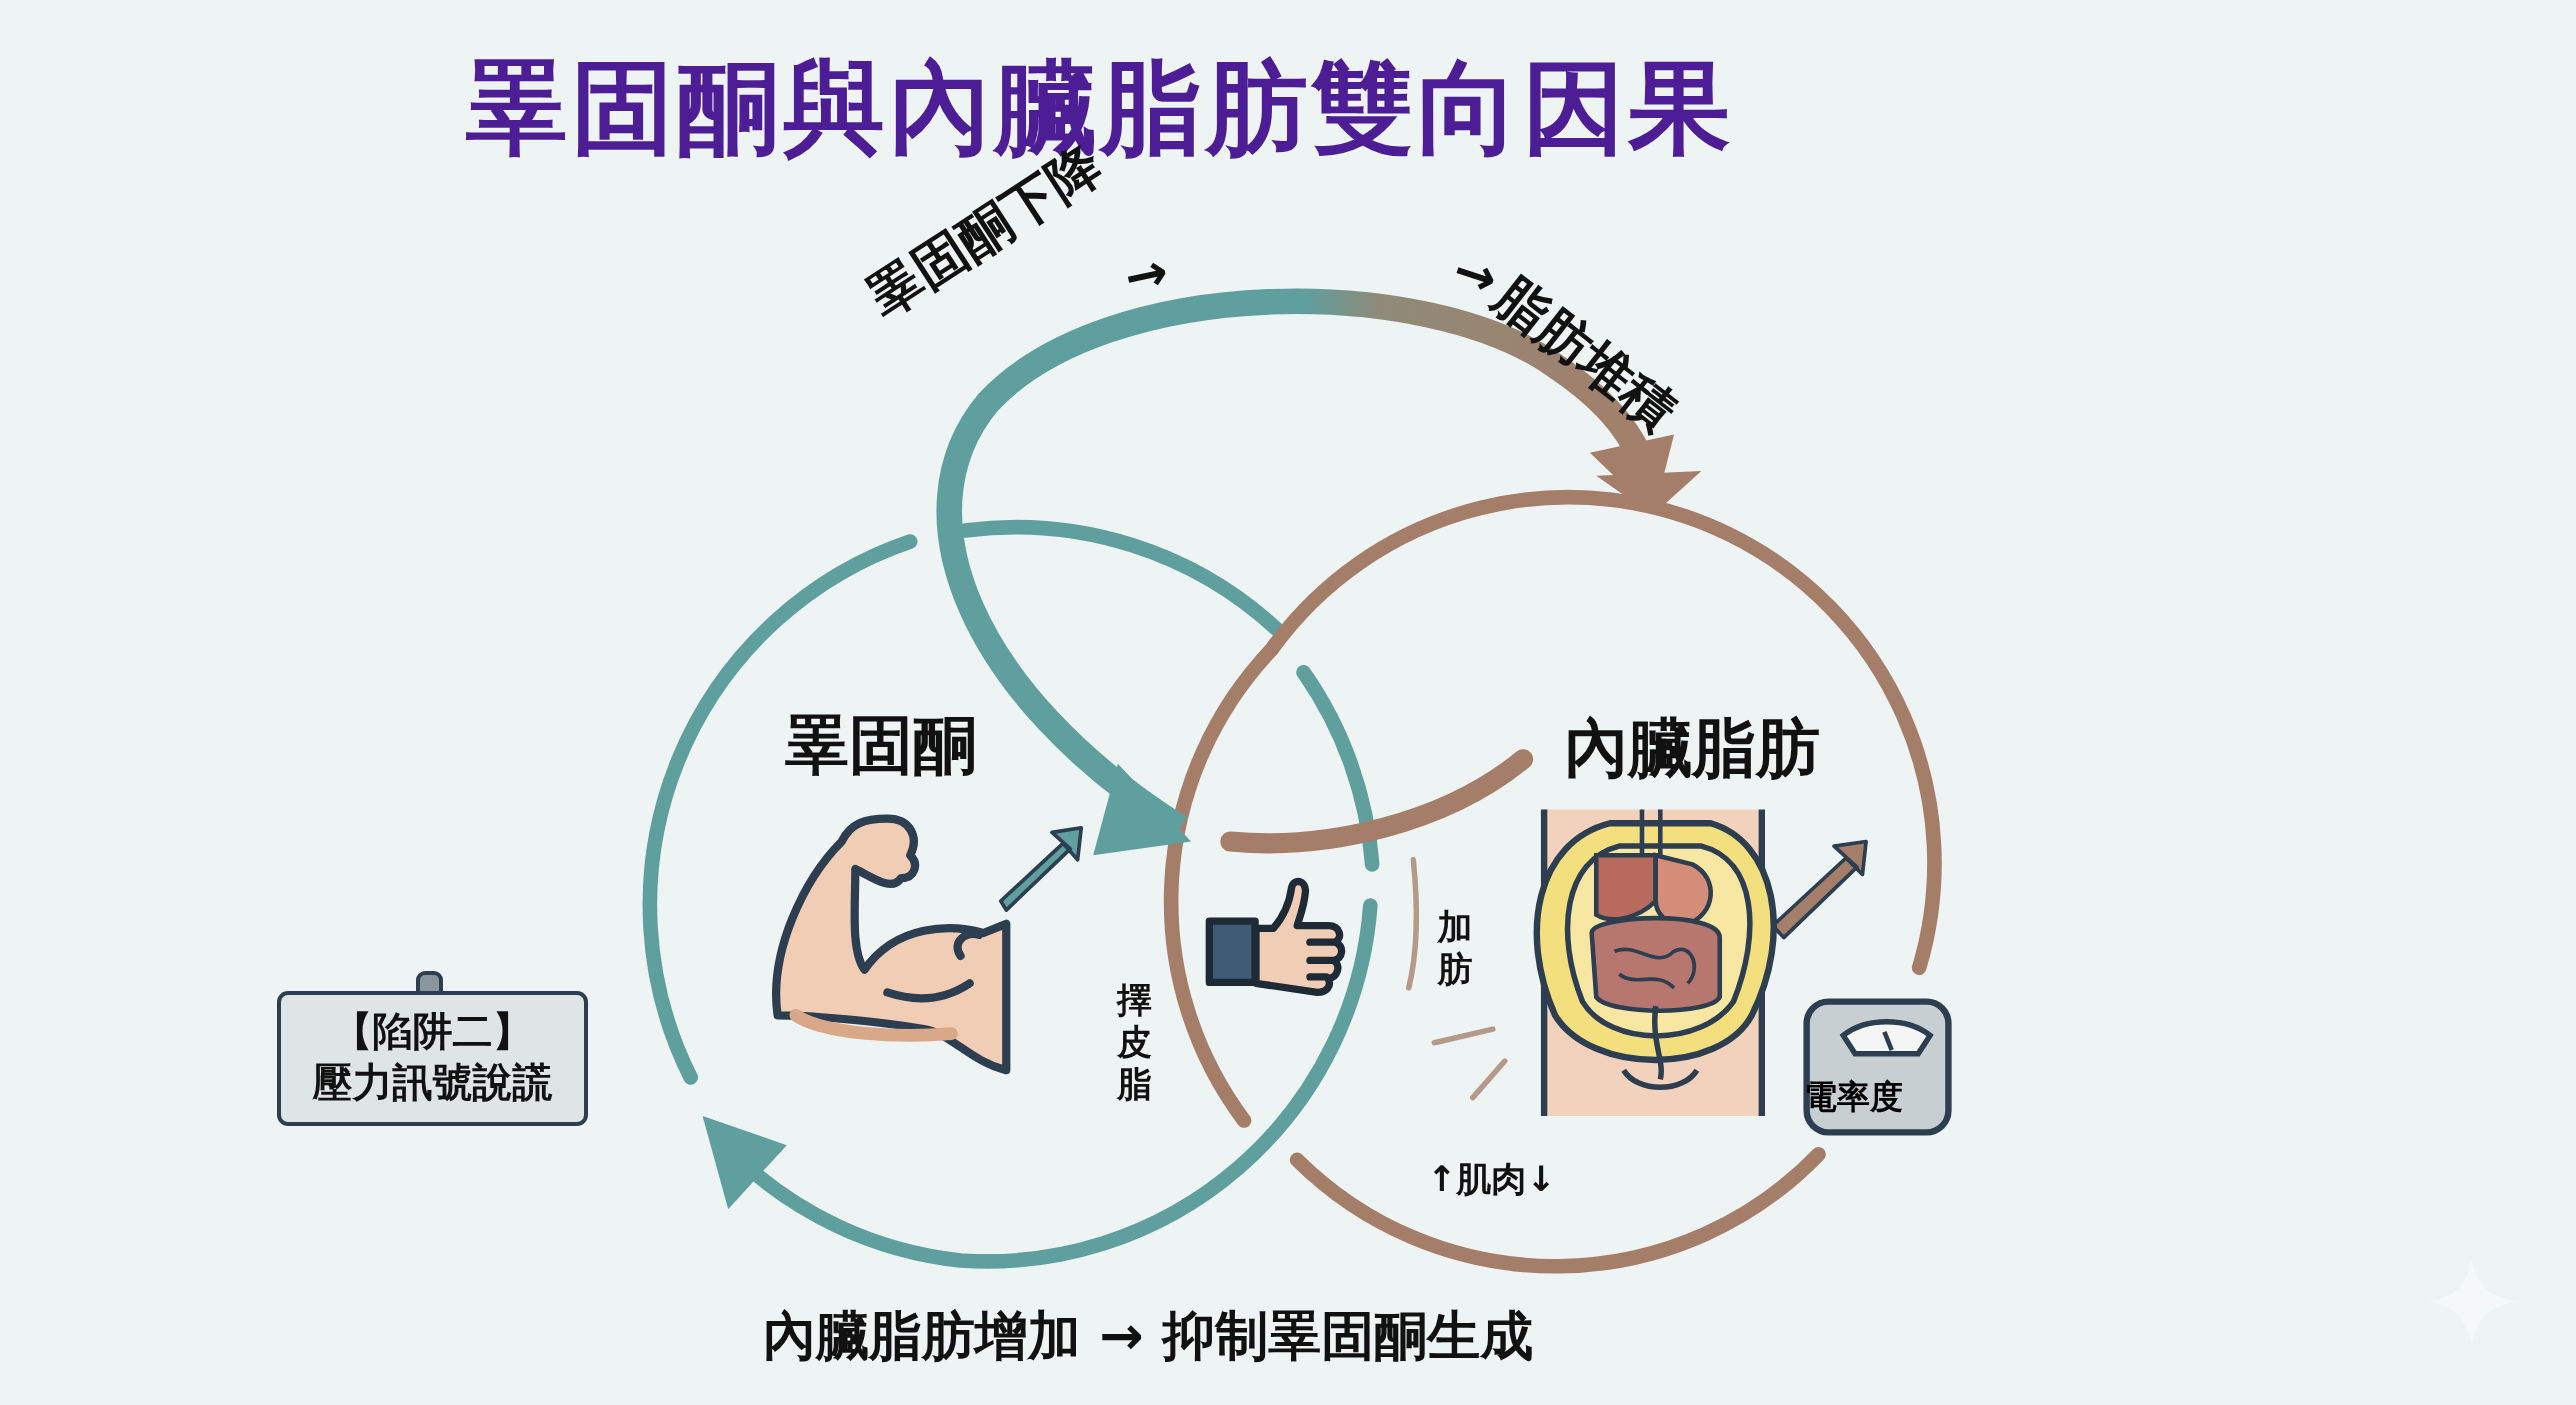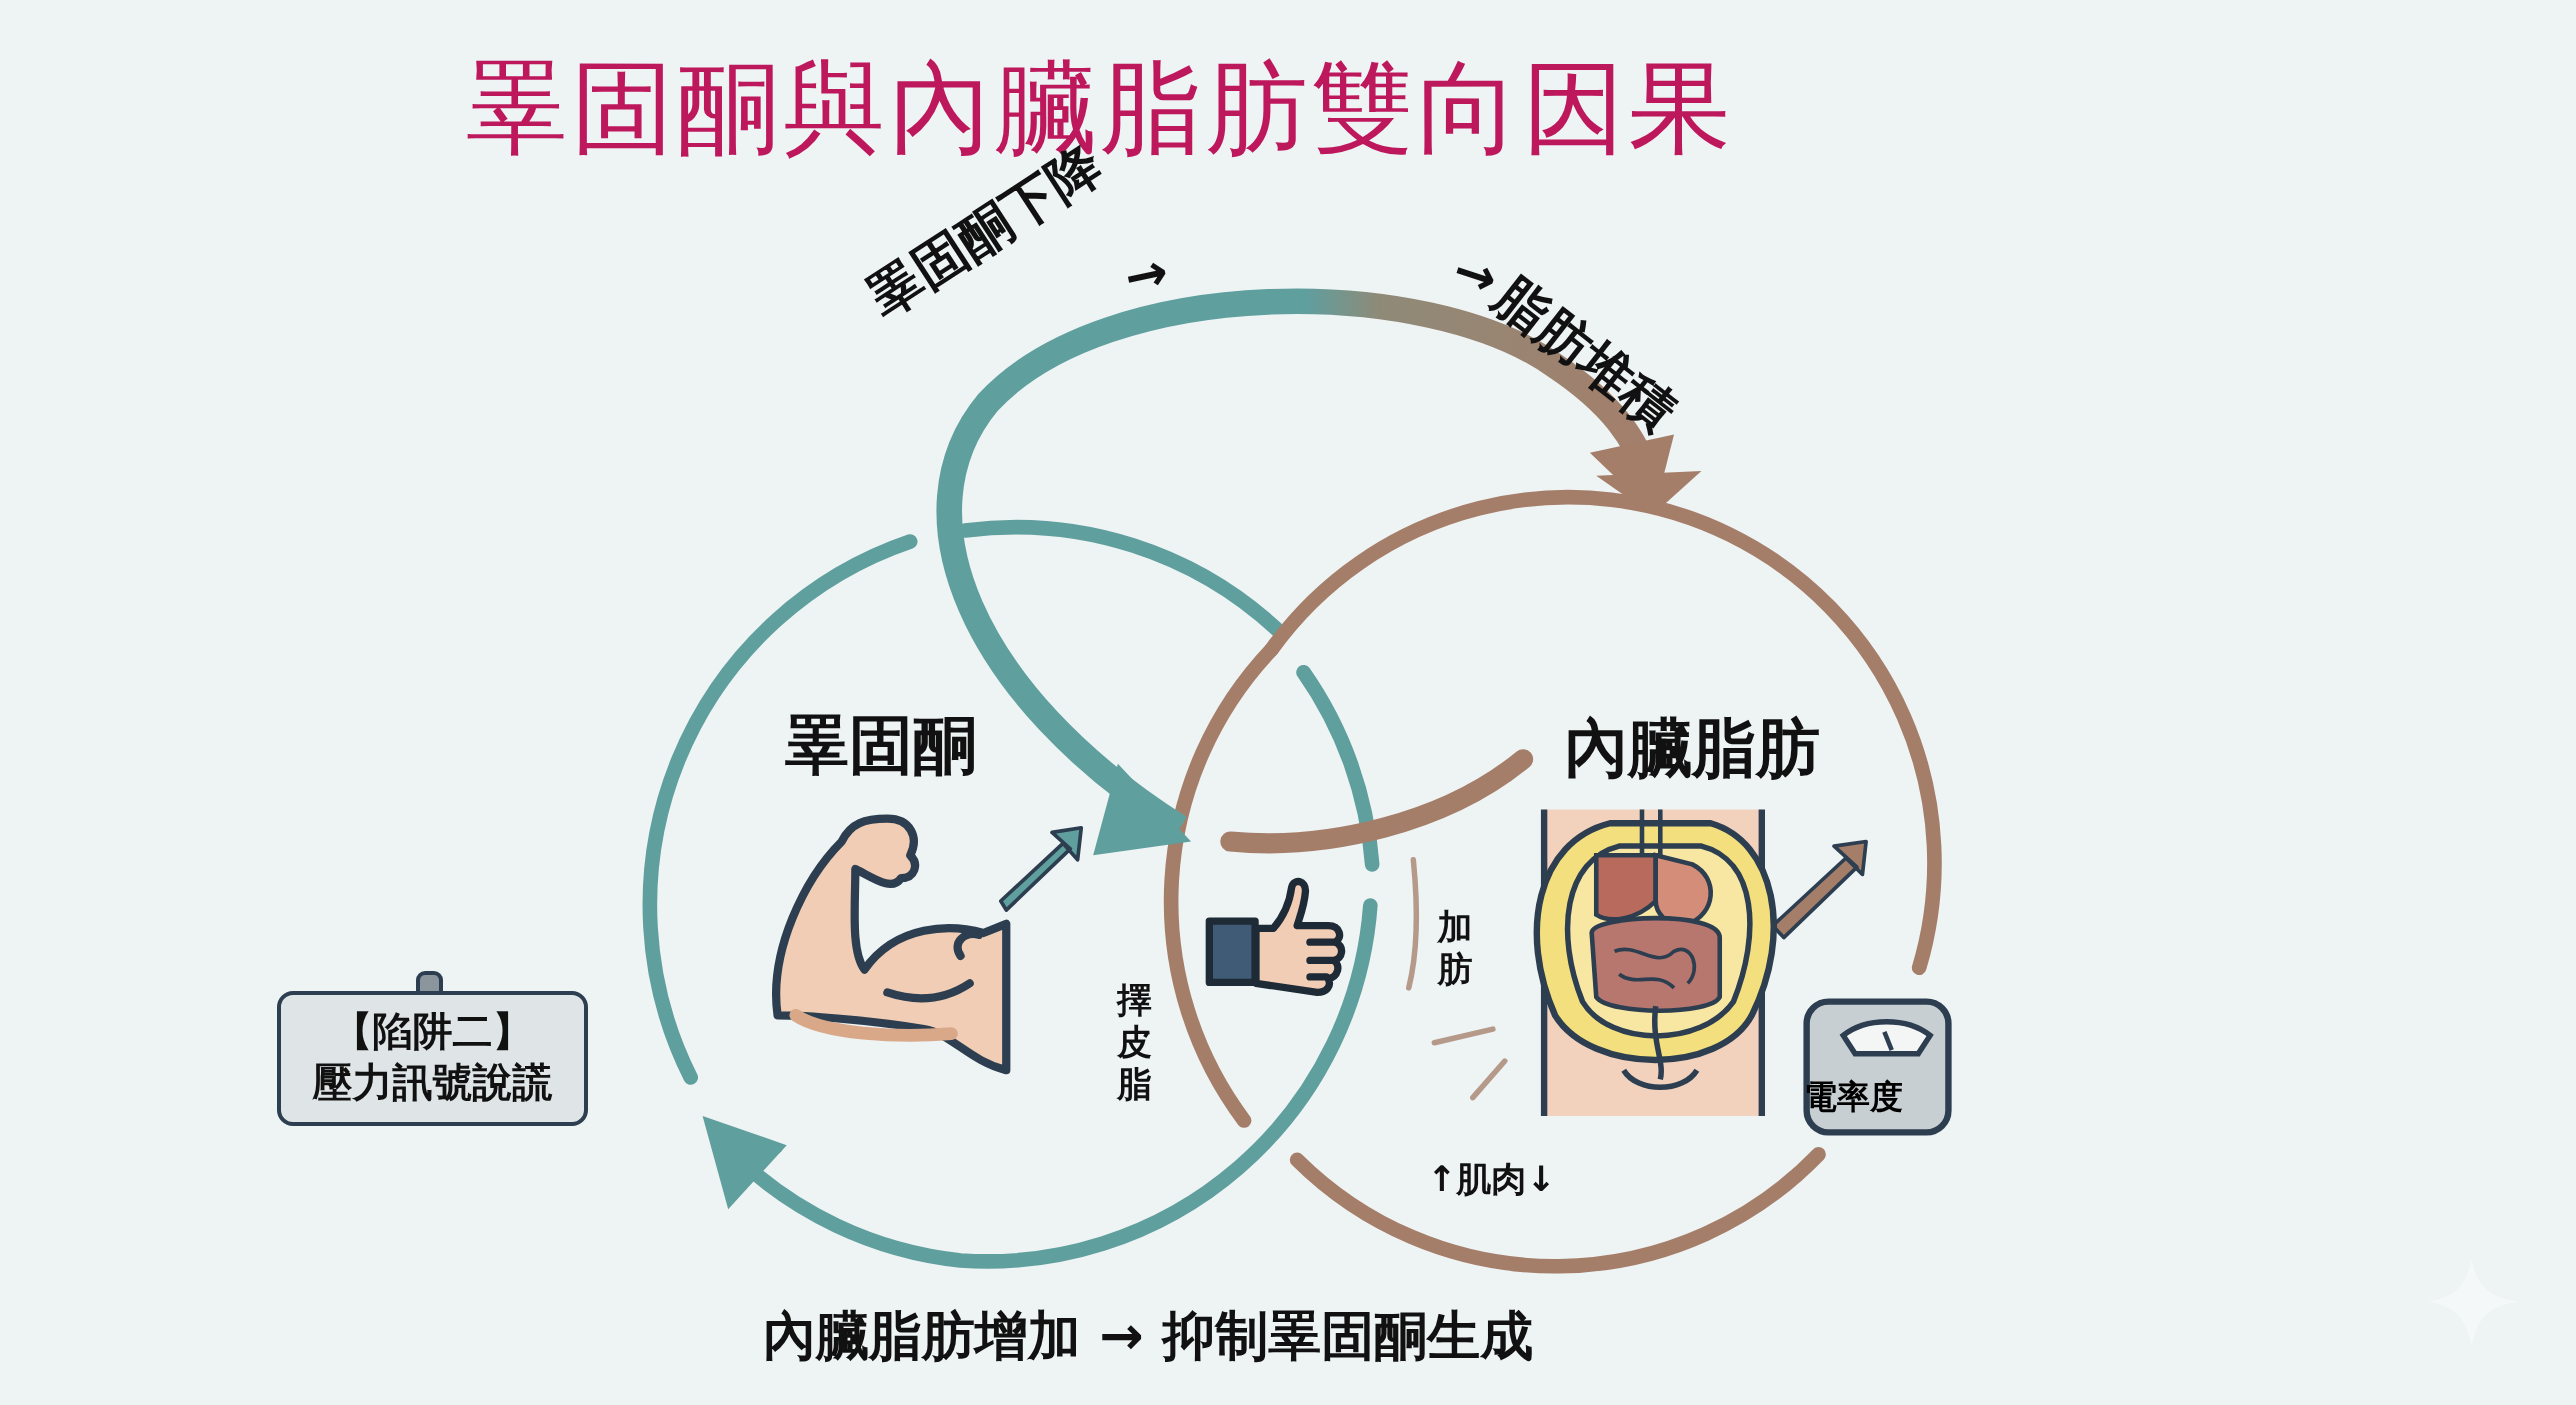--- a/index.html
+++ b/index.html
@@ -1,26 +1,26 @@
 <!DOCTYPE html>
 <html style="font-size:14.6px"><head>
 <meta charset="utf-8">
 <style>
   html, body { margin:0; padding:0; }
   body { width:2576px; height:1405px; background:#eef3f4; position:relative; overflow:hidden;
          font-family:"DejaVu Sans","Liberation Sans",sans-serif; }
   .abs { position:absolute; }
-  #title { left:0; width:2200px; top:48px; text-align:center; font-size:102px; font-weight:normal;
-           color:#be185d; letter-spacing:3.7px; line-height:119px; }
+  #title { left:0; width:2200px; top:48px; text-align:center; font-size:102px; font-weight:bold;
+           color:#4c1d95; letter-spacing:3.7px; line-height:119px; }
   svg#diagram { position:absolute; left:0; top:0; }
   .label-big { font-size:64px; font-weight:bold; color:#111; line-height:73px; white-space:nowrap; }
   .label-small { font-size:35px; font-weight:bold; color:#111; line-height:42px; text-align:center; }
   .flow-bottom { font-size:51px; font-weight:bold; color:#111; white-space:nowrap; }
   .trap-box { left:277px; top:991px; width:311px; height:135px; background:#dfe5e7;
-              border:4.6px solid #2c3e50; border-radius:16px; box-sizing:border-box; }
+              border:4.6px solid #2c3e50; border-radius:11px; box-sizing:border-box; }
   .trap-clip { left:416px; top:971px; width:27.4px; height:22px; background:#8b969c;
                border:4.6px solid #2c3e50; border-bottom:none; border-radius:9.1px 9.1px 0 0; box-sizing:border-box; }
   .trap-text { width:100%; text-align:center; font-size:40px; font-weight:bold; color:#111; line-height:51px; padding-top:11px; }
   .scale-label { font-size:33px; font-weight:bold; color:#000000; white-space:nowrap; }
 </style>
 </head>
 <body>
 
 <div id="title" class="abs">睪固酮與內臟脂肪雙向因果</div>
 

